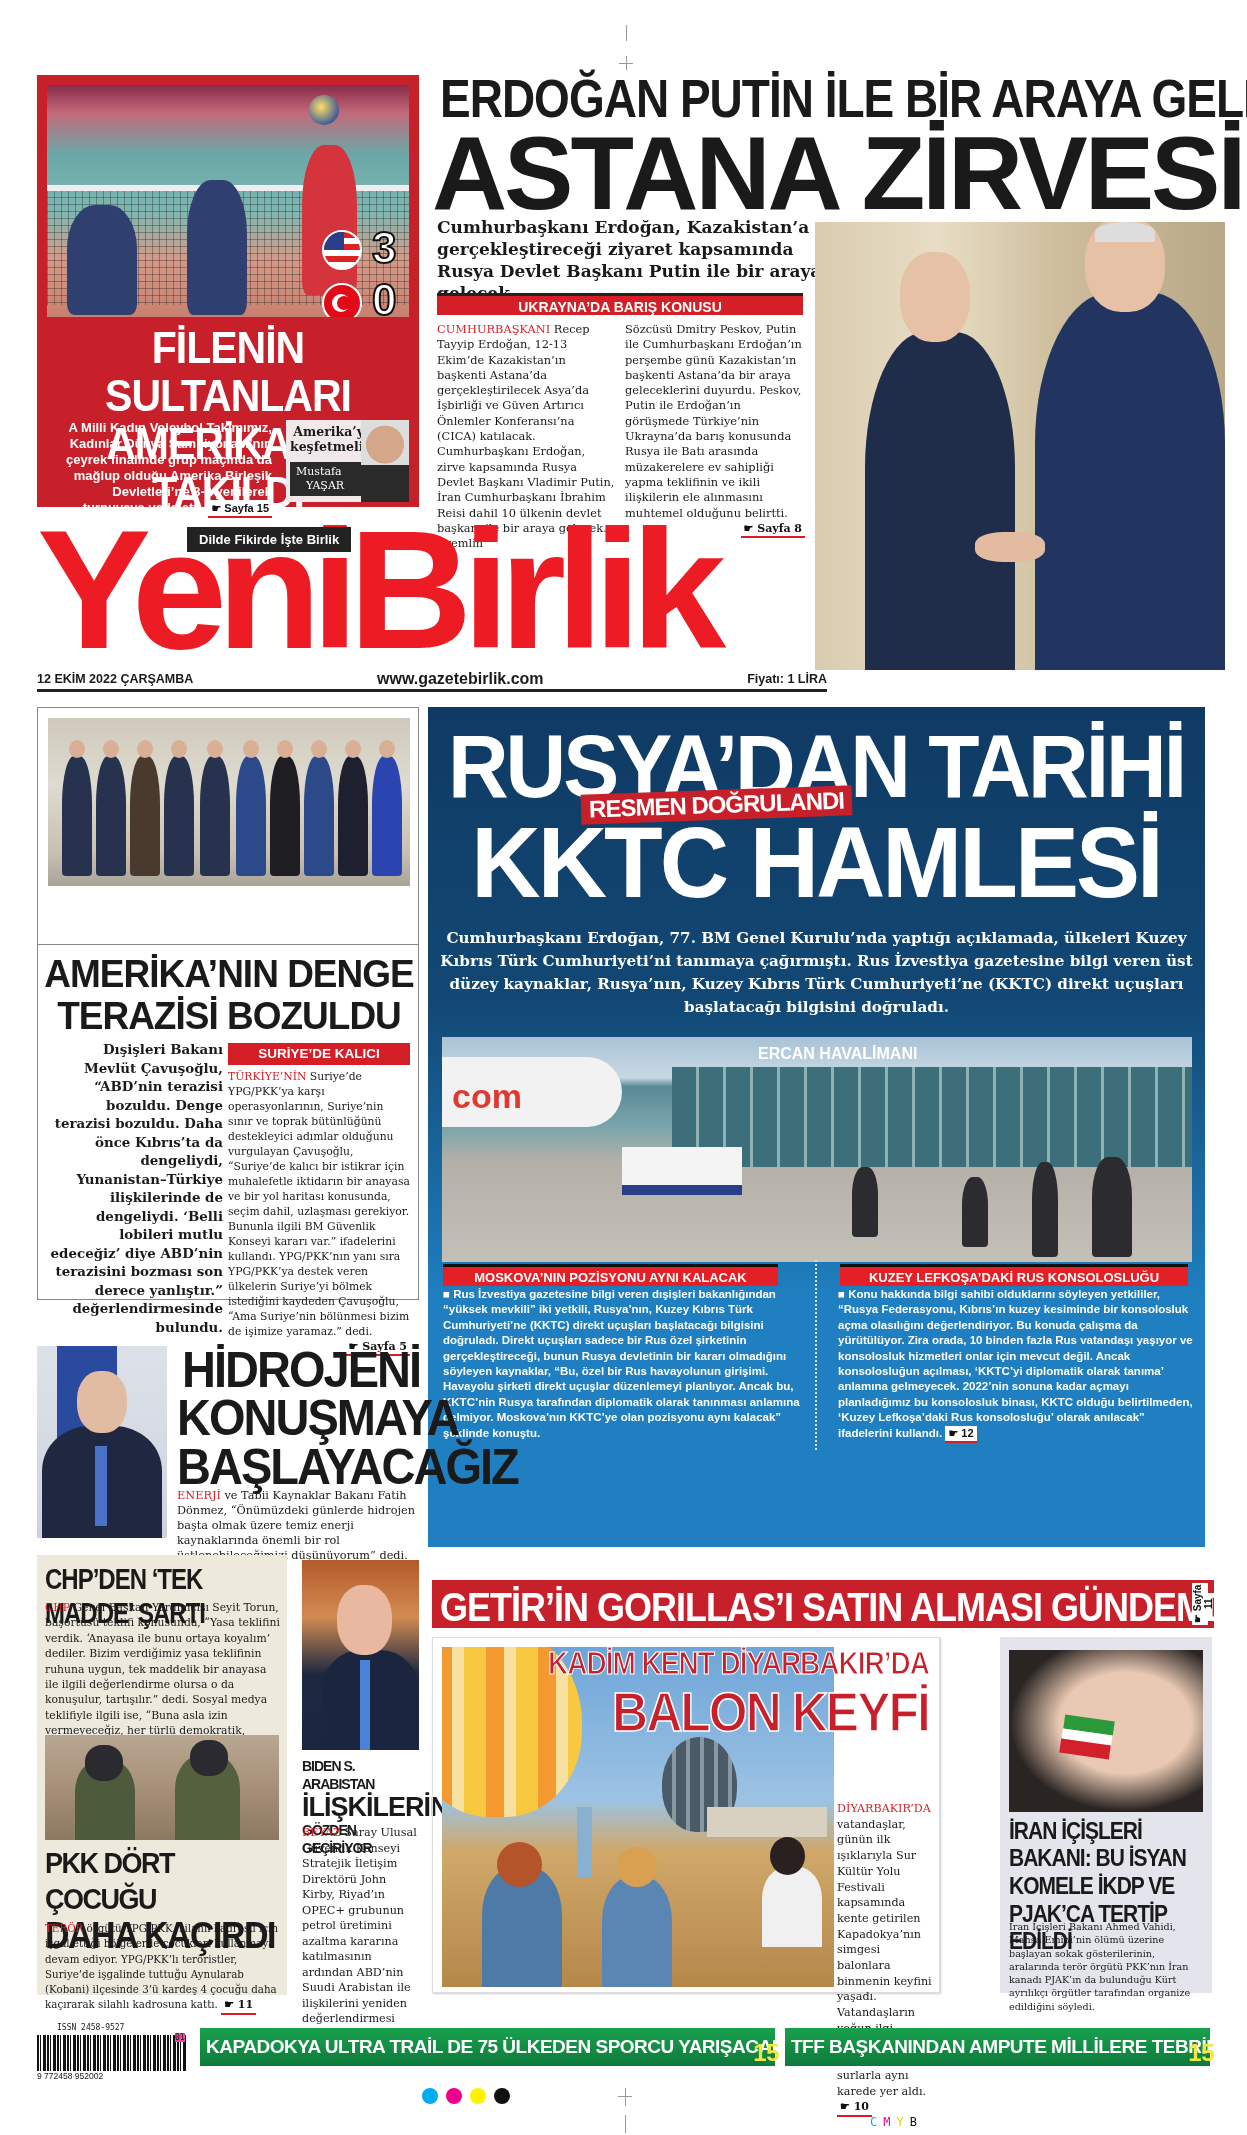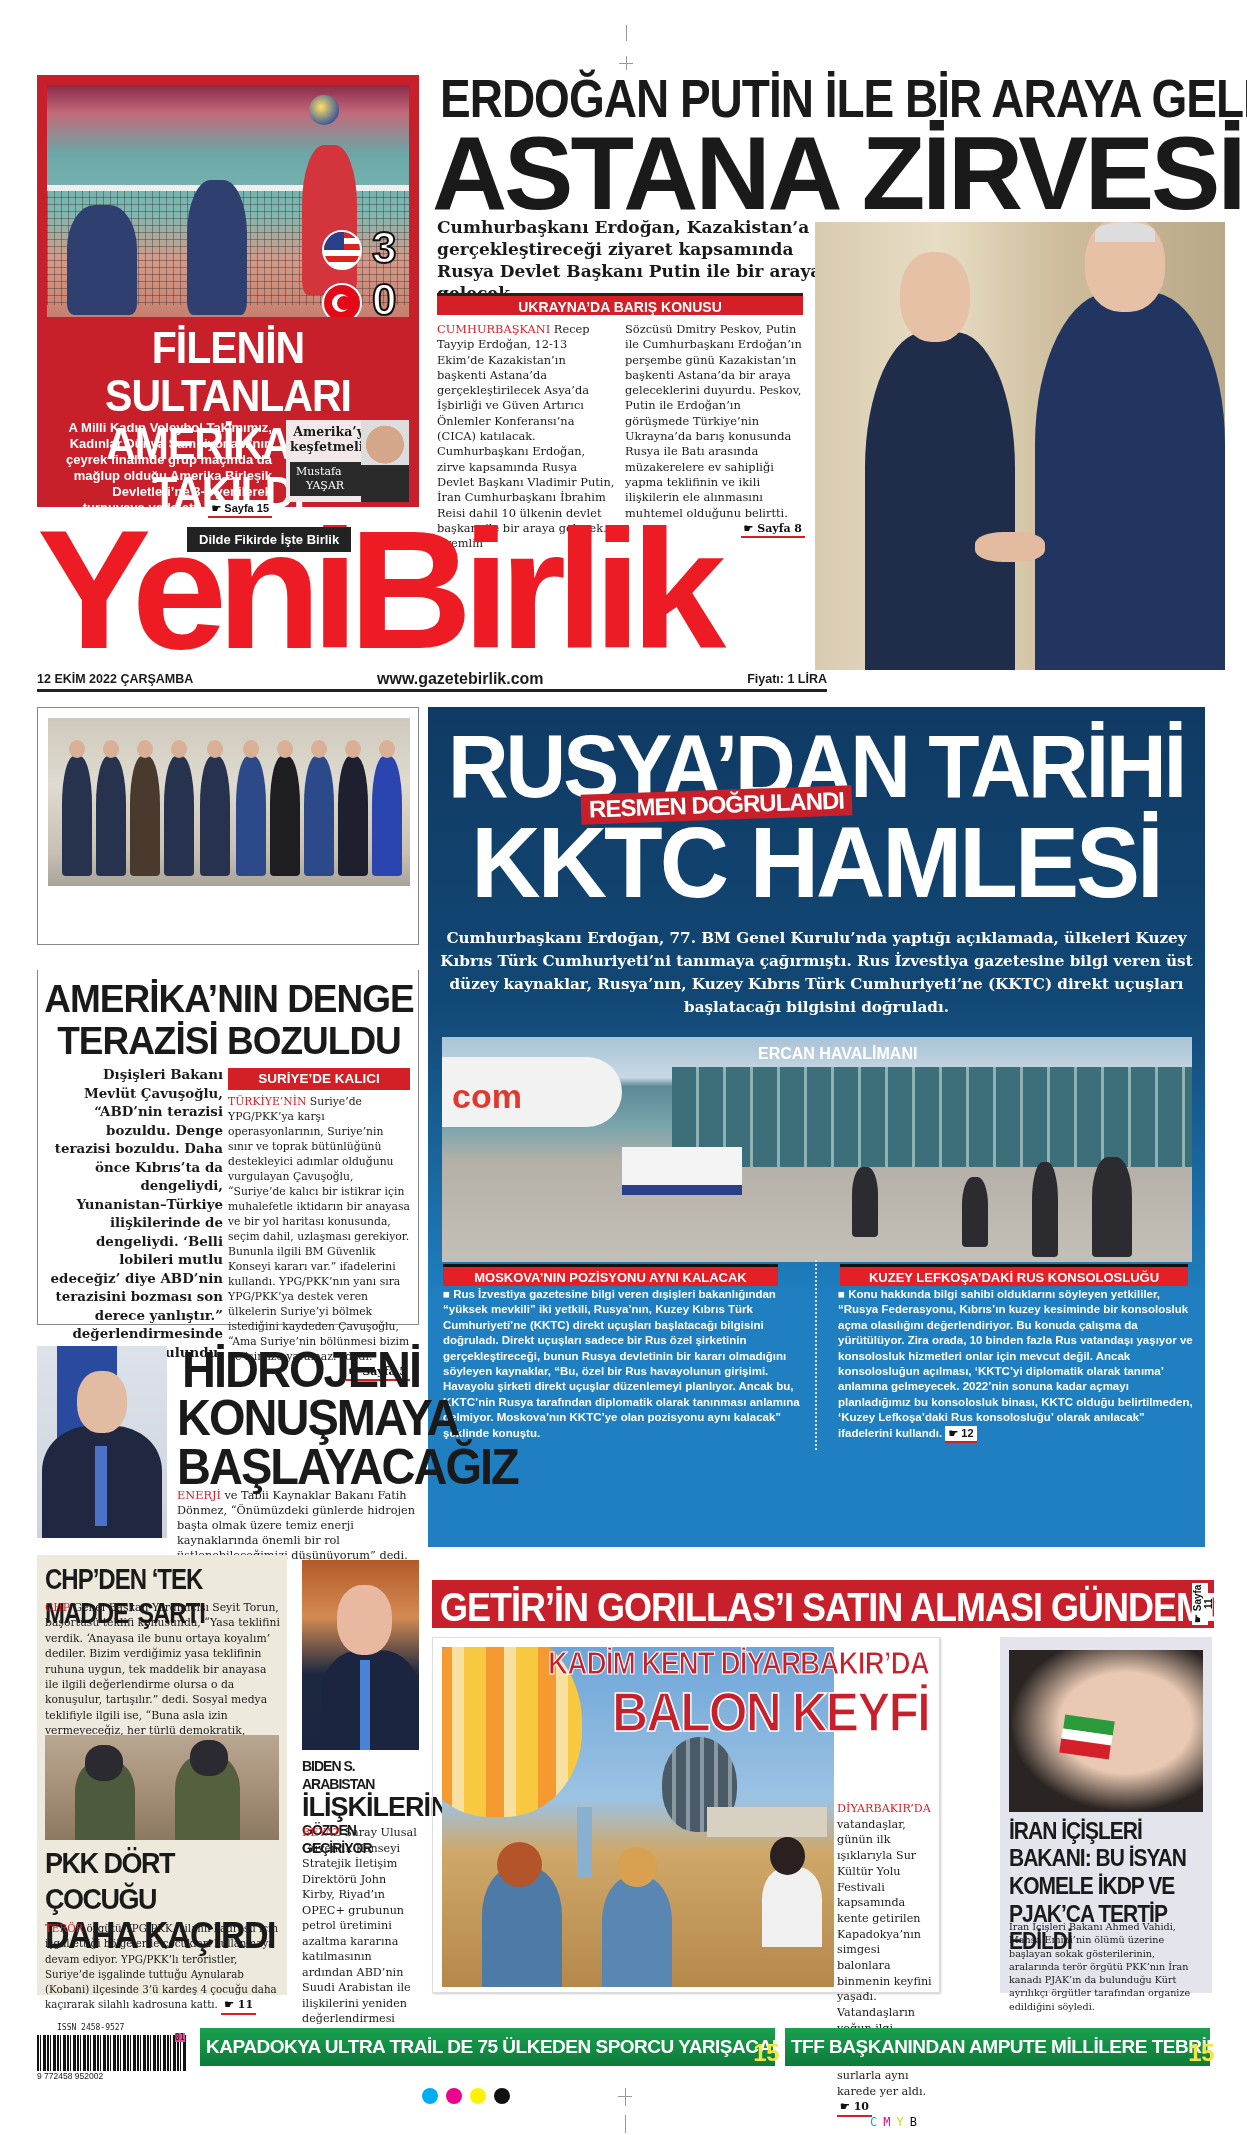--- a/index.html
+++ b/index.html
@@ -42,21 +42,21 @@
   #dateline { left: 37px; top: 670px; width: 790px; height: 22px; border-bottom: 3px solid #222; font-weight: 700; font-size: 12.5px; }
 
   
   #dip-box { left: 37px; top: 707px; width: 382px; height: 238px; border: 1px solid #888; }
   #dip-photo { position: absolute; left: 10px; top: 10px; width: 362px; height: 168px; background: linear-gradient(180deg, #cfc9bd 0%, #e0dbd0 40%, #c7c0b3 80%, #aaa399 100%); overflow: hidden; }
   .person { position: absolute; bottom: 10px; width: 30px; height: 120px; background: #27324f; border-radius: 40% 40% 4px 4px; }
   .person::before { content: ""; position: absolute; left: 7px; top: -16px; width: 16px; height: 18px; border-radius: 50%; background: #d9b095; }
   #dip-caption { position: absolute; left: 10px; top: 178px; width: 362px; height: 51px; background: #c8202a; color: #fff; font-size: 11px; font-weight: 700; line-height: 15px; text-align: center; padding-top: 3px; }
 
   
-  #usa-box { left: 37px; top: 945px; width: 382px; height: 355px; border-left: 1px solid #888; border-right: 1px solid #888; border-bottom: 1px solid #888; margin-top: 25px; }
+  #usa-box { left: 37px; top: 945px; width: 382px; height: 355px; border-left: 1px solid #888; border-right: 1px solid #888; border-bottom: 1px solid #888; }
   #usa-hl { position: absolute; left: 0; top: 8px; width: 382px; text-align: center; font-size: 37px; line-height: 40px; font-weight: 900; letter-spacing: -1px; transform: scaleY(1.05); transform-origin: top; }
   #usa-lead { position: absolute; left: 10px; top: 95px; width: 175px; font-family: "DejaVu Serif", serif; font-weight: 700; font-size: 13.4px; line-height: 18.5px; text-align: right; }
   #suriye-bar { position: absolute; left: 190px; top: 98px; width: 182px; height: 22px; background: #d41f26; color: #fff; font-size: 13.5px; font-weight: 700; line-height: 22px; text-align: center; }
   #suriye-body { position: absolute; left: 190px; top: 124px; width: 182px; }
 
   
   #kktc { left: 428px; top: 707px; width: 777px; height: 590px; background: linear-gradient(180deg, #0f3a63 0%, #124875 50%, #1f7fc0 100%); }
   #kktc-hl1 { position: absolute; left: 8px; top: 15px; width: 760px; text-align: center; color: #fff; font-size: 84px; line-height: 84px; font-weight: 900; letter-spacing: -3px; transform: scaleY(1.05); transform-origin: top; white-space: nowrap; }
   #kktc-hl2 { position: absolute; left: 8px; top: 105px; width: 760px; text-align: center; color: #fff; font-size: 96px; line-height: 96px; font-weight: 900; letter-spacing: -3px; white-space: nowrap; transform: scaleY(1.05); transform-origin: top; }
   #resmen { position: absolute; left: 153px; top: 83px; background: #c8202a; color: #fff; font-size: 24px; font-weight: 900; padding: 1px 8px; transform: rotate(-2deg); letter-spacing: -1px; }

